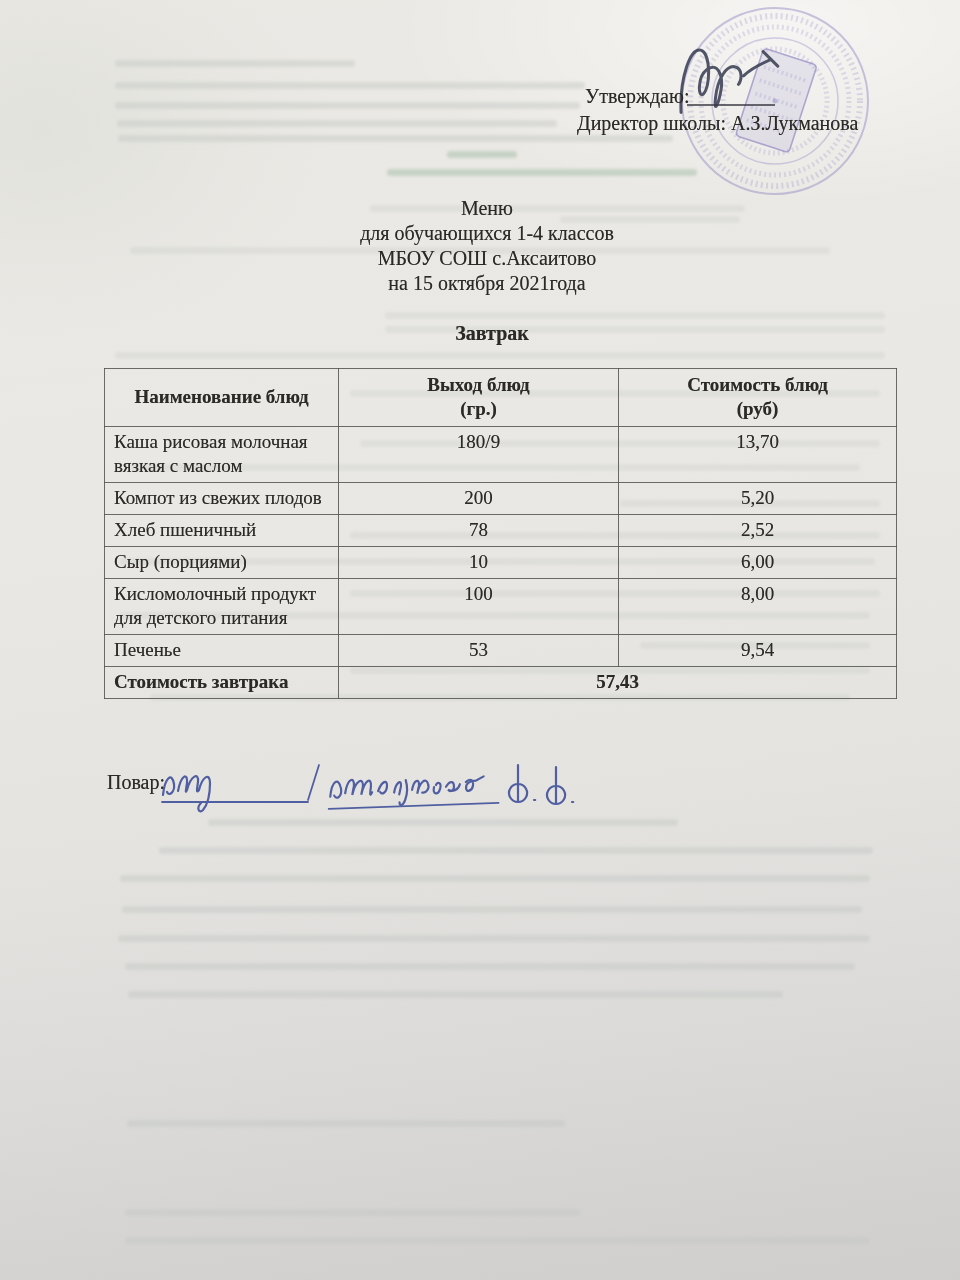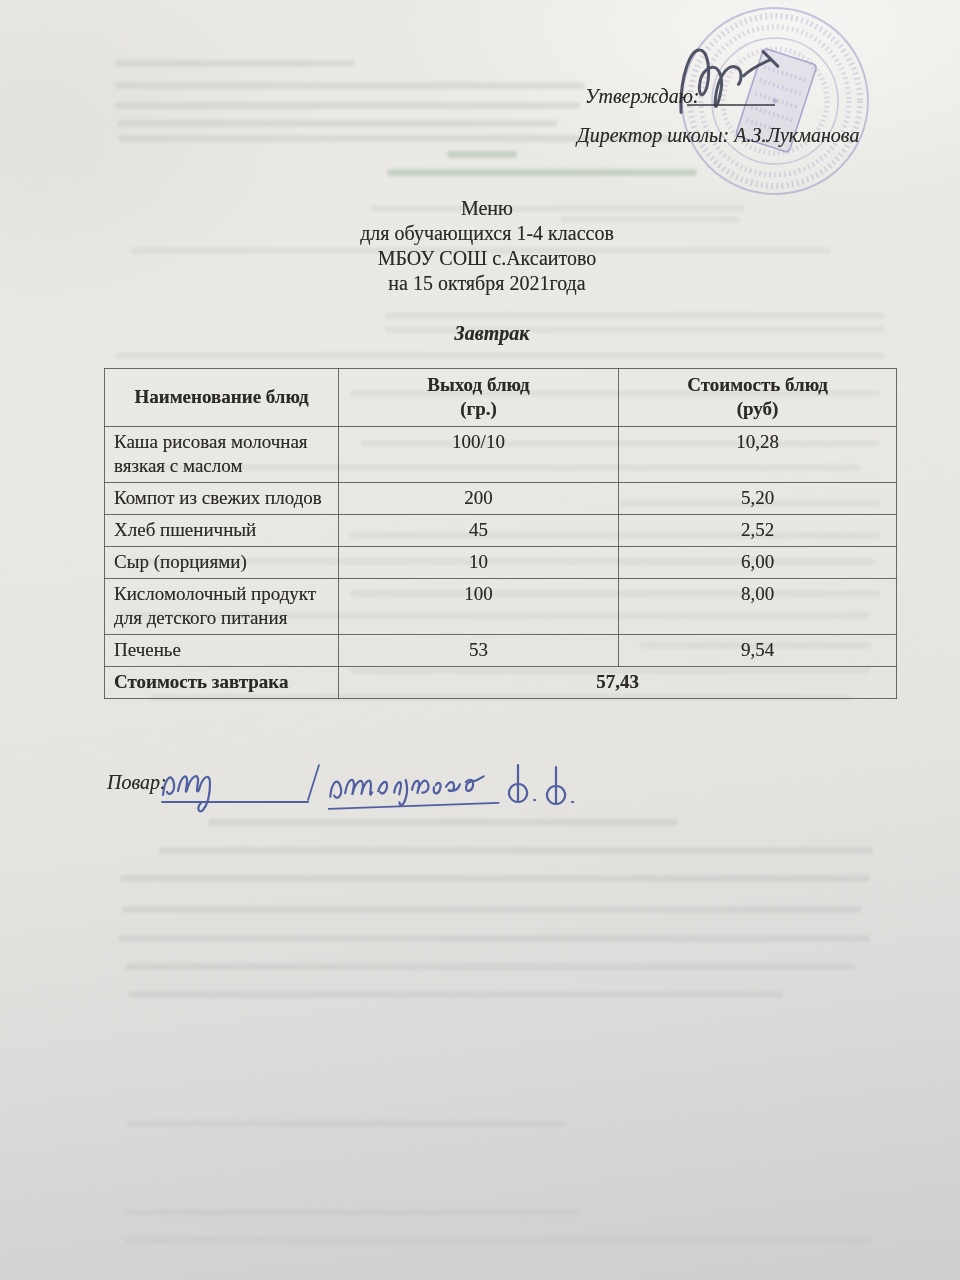--- a/index.html
+++ b/index.html
@@ -8,25 +8,25 @@
     font-family:"Liberation Serif","DejaVu Serif",serif;
     color:#2c2a26;
   }
   .page{
     position:relative;width:960px;height:1280px;
     background:
       radial-gradient(ellipse 560px 260px at 82% 2%, rgba(255,255,255,.55), rgba(255,255,255,0) 70%),
       radial-gradient(ellipse 420px 300px at 4% 10%, rgba(196,206,193,.25), rgba(196,206,193,0) 70%),
       linear-gradient(173deg,#ebe9e4 0%,#eae8e4 38%,#e4e3e0 62%,#dbdad8 80%,#d2d1d0 94%,#cfcecd 100%);
   }
-  .txt{position:absolute;white-space:nowrap;text-shadow:0 0 .6px rgba(55,52,48,.55);font-style:italic;}
+  .txt{position:absolute;white-space:nowrap;text-shadow:0 0 .6px rgba(55,52,48,.55);}
   
   .approve-label{left:585px;top:85px;font-size:20px;}
   .approve-underline{position:absolute;left:687px;top:88px;width:88px;height:16px;border-bottom:2px solid rgba(58,58,66,.75);}
-  .director-line{left:577px;top:124px;font-size:20px;}
+  .director-line{left:577px;top:112px;font-size:20px;}
   
   .title-block{position:absolute;left:0;top:196px;width:974px;text-align:center;font-size:20px;line-height:25px;}
   .title-block div{text-shadow:0 0 .6px rgba(55,52,48,.55);}
   .meal-heading{left:0;top:322px;width:984px;text-align:center;font-weight:bold;font-size:20px;}
   
   table.menu{
     position:absolute;left:104px;top:368px;width:792px;
     border-collapse:collapse;table-layout:fixed;
     font-size:19px;line-height:24px;
   }
@@ -133,31 +133,31 @@
         <td>Наименование блюд</td>
         <td>Выход блюд
 (гр.)</td>
         <td>Стоимость блюд
 (руб)</td>
       </tr>
     </thead>
     <tbody>
         <tr>
           <td>Каша рисовая молочная вязкая с маслом</td>
-          <td class="c">100/10</td>
-          <td class="c">10,28</td>
+          <td class="c">180/9</td>
+          <td class="c">13,70</td>
         </tr>
         <tr>
           <td>Компот из свежих плодов</td>
           <td class="c">200</td>
           <td class="c">5,20</td>
         </tr>
         <tr>
           <td>Хлеб пшеничный</td>
-          <td class="c">45</td>
+          <td class="c">78</td>
           <td class="c">2,52</td>
         </tr>
         <tr>
           <td>Сыр (порциями)</td>
           <td class="c">10</td>
           <td class="c">6,00</td>
         </tr>
         <tr>
           <td>Кисломолочный продукт для детского питания</td>
           <td class="c">100</td>

